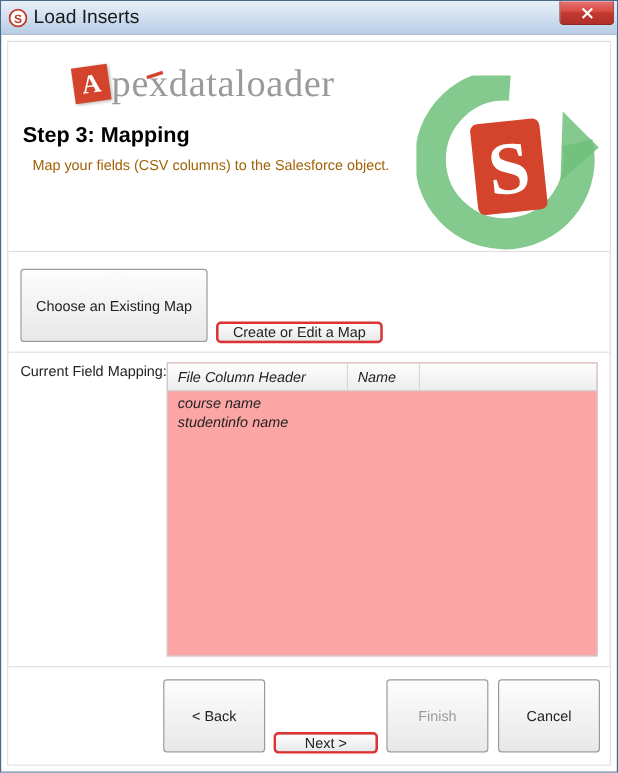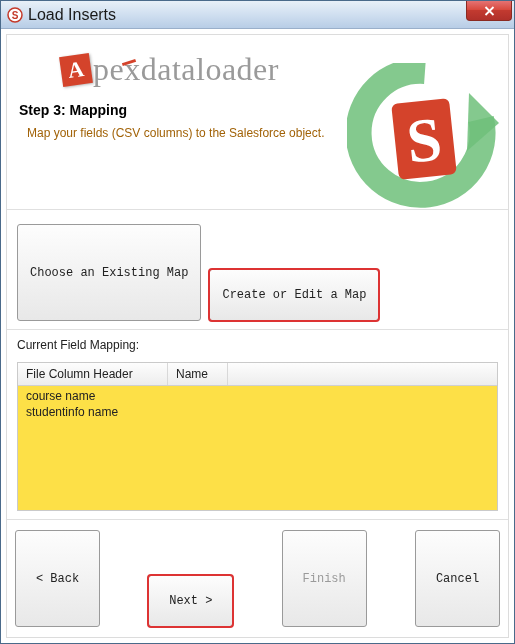--- a/index.html
+++ b/index.html
@@ -108,21 +108,21 @@
       position: absolute;
       left: -2px;
       top: 10px;
       width: 14px;
       height: 3px;
       background: #d4432b;
       transform: rotate(-18deg);
     }
     .step-title {
       font-weight: bold;
-      font-size: 14px;
+      font-size: 18px;
       color: #000;
       margin-bottom: 8px;
     }
     .step-desc {
       font-size: 12px;
       color: #a16207;
       margin-left: 8px;
     }
     .bg-logo {
       position: absolute;
@@ -133,51 +133,52 @@
       z-index: 0;
     }
     .mid-section {
       padding: 14px 10px 8px 10px;
       border-bottom: 1px solid #e0e0e0;
     }
     .btn {
       background: linear-gradient(to bottom, #fdfdfd, #e8e8e8);
       border: 1px solid #9a9a9a;
       border-radius: 3px;
-      padding: 18px 12px;
+      padding: 0 12px;
       font-size: 12px;
       cursor: pointer;
-      font-family: Liberation Mono, monospace;
+      font-family: Liberation Sans, sans-serif;
       color: #222;
     }
     .btn-highlight {
       outline: 2px solid #d33;
       outline-offset: -1px;
       margin-top: 45px;
     }
     .btn-row {
       display: flex;
       gap: 8px;
     }
     .mapping-section {
       padding: 8px 10px;
       flex: 1;
       display: flex;
-      flex-direction: column;
+      flex-direction: row;
       justify-content: center;
     }
     .mapping-label {
       font-size: 12px;
       color: #222;
       margin-bottom: 10px;
     }
     .table-container {
       border: 1px solid #cacaca;
       flex: 1;
-      background: #fde047;
+      background: #fca5a5;
+      font-style: italic;
     }
     .table-header {
       display: flex;
       background: linear-gradient(to bottom, #fdfdfd, #ededed);
       border-bottom: 1px solid #d0d0d0;
     }
     .th {
       font-size: 12px;
       padding: 4px 8px;
       border-right: 1px solid #d8d8d8;
@@ -190,21 +191,21 @@
     }
     .tr {
       display: flex;
       font-size: 12px;
       padding: 1px 0;
     }
     .td-file { width: 150px; padding-left: 8px; color: #222; }
     .footer {
       padding: 10px 8px;
       display: flex;
-      justify-content: space-between;
+      justify-content: flex-end;
       gap: 8px;
       border-top: 1px solid #e0e0e0;
       background: #fff;
     }
     .footer .btn {
       width: 85px;
       text-align: center;
     }
     .btn-disabled {
       color: #9a9a9a;

